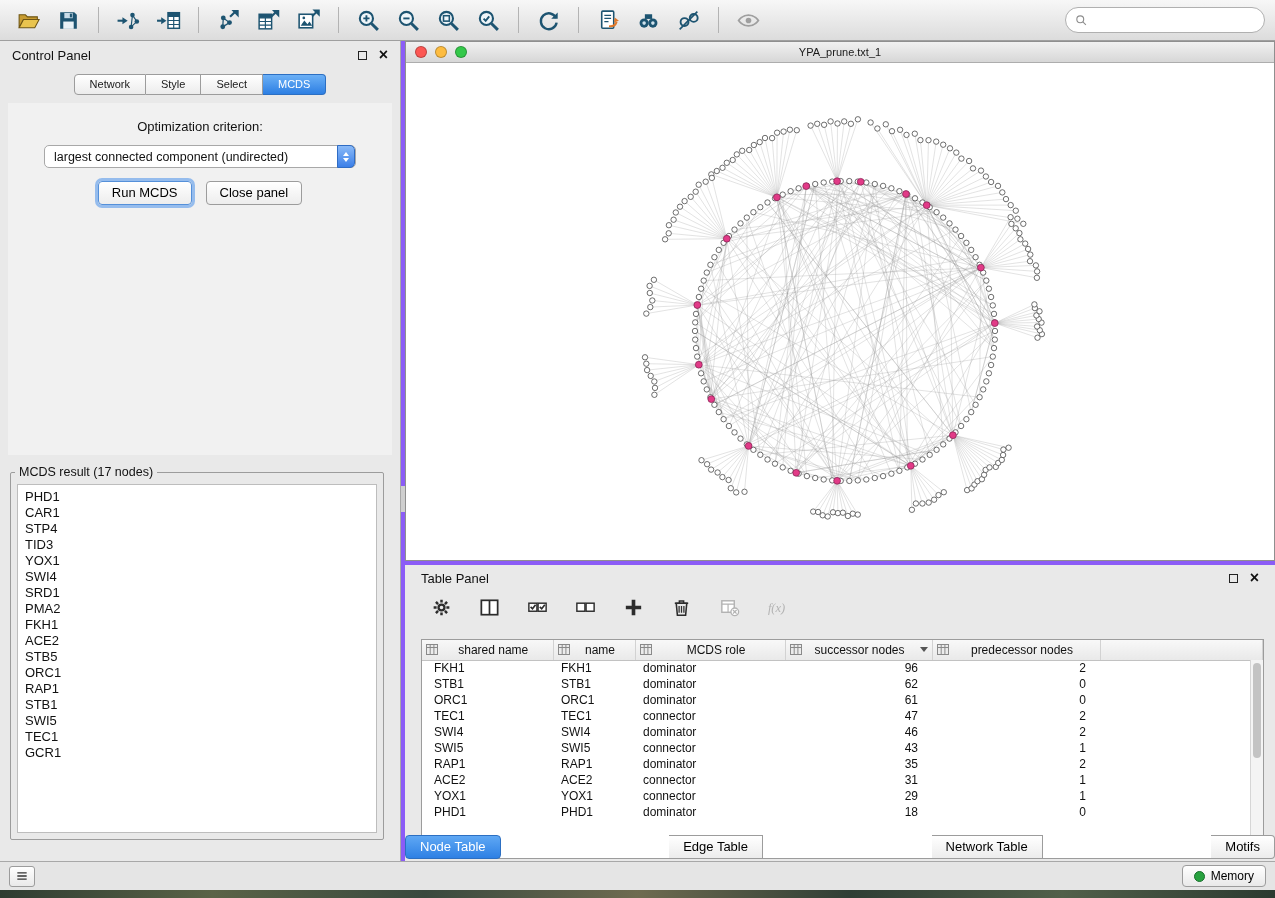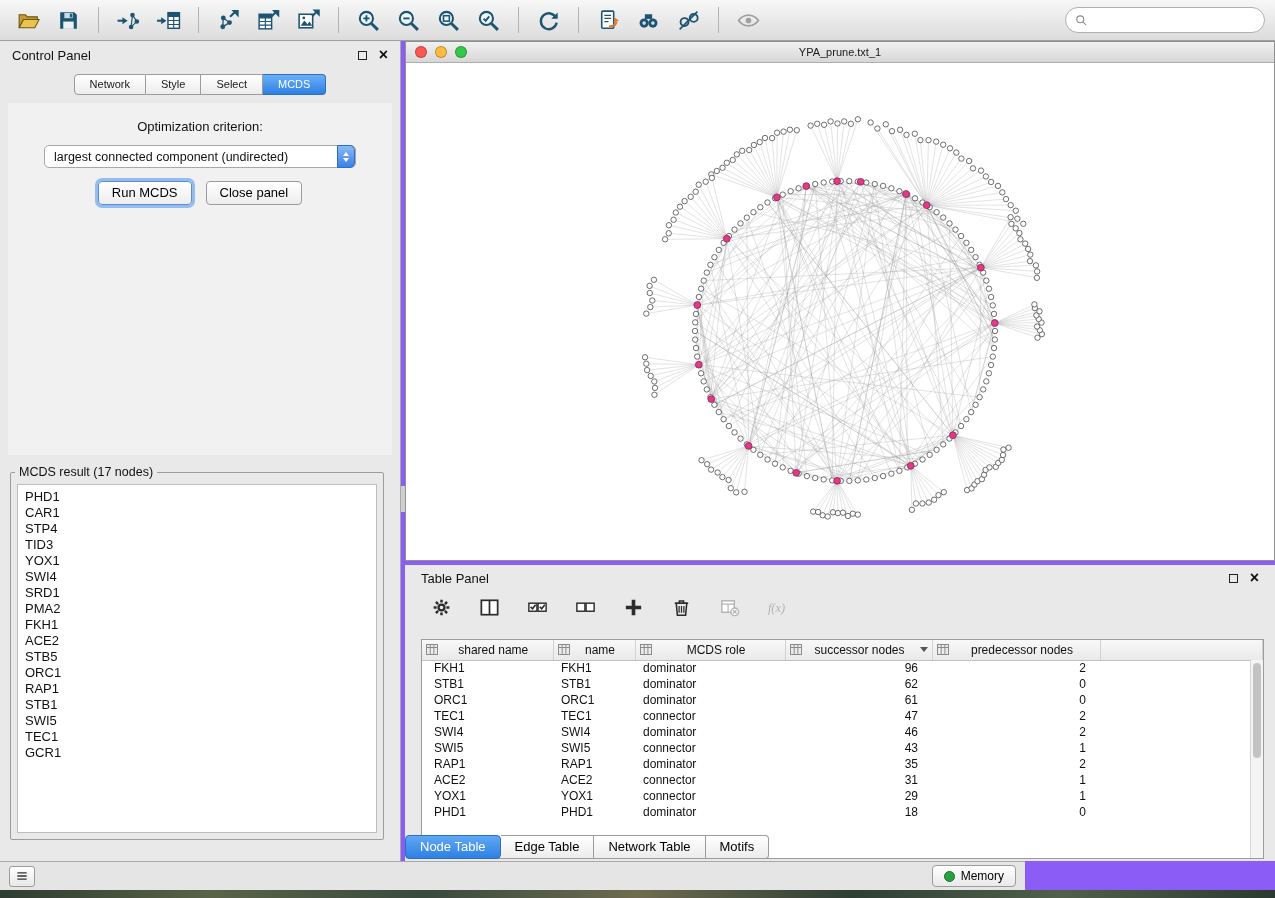--- a/index.html
+++ b/index.html
@@ -83,29 +83,29 @@
   .th-inner { display:flex; align-items:center; }
   .th-inner .lbl { flex:1; text-align:center; }
   .col-ic { display:flex; flex:none; }
   .sort-arr { width:0; height:0; border-left:4px solid transparent; border-right:4px solid transparent;
     border-top:5px solid #555; margin-left:2px; flex:none; }
   td { font-size:12px; height:16px; padding:0; white-space:nowrap; overflow:hidden; }
   td.c0 { padding-left:12px; } td.c1 { padding-left:8px; } td.c2 { padding-left:8px; }
   td.num { text-align:right; padding-right:14px; }
   .tscroll { position:absolute; right:0; top:20px; bottom:0; width:13px; background:#f4f4f4; border-left:1px solid #d6d6d6; }
   .tscroll .thumb { position:absolute; left:2px; right:2px; top:3px; height:95px; background:#c3c3c3; border-radius:5px; cursor:pointer; }
-  .bottom-tabs { position:absolute; left:0; right:0; top:270px; display:flex; justify-content:flex-start; }
+  .bottom-tabs { position:absolute; left:0; right:0; top:270px; display:flex; justify-content:space-between; }
   .btab { font-size:13px; padding:3px 14px 4px; background:linear-gradient(#ffffff,#ececec);
     border:1px solid #9c9c9c; border-left:none; cursor:pointer; font-family:"Liberation Sans",sans-serif; }
   .btab:first-child { border-left:1px solid #9c9c9c; border-radius:4px 0 0 4px; }
   .btab:last-child { border-radius:0 4px 4px 0; }
   .btab.active { background:linear-gradient(#5fa8f4,#2e80e4); color:#fff; border-color:#2c6fc2; border-radius:4px; }
 
   
-  .statusbar { position:absolute; left:0; top:861px; width:1025px; height:29px; background:#e5e5e5;
+  .statusbar { position:absolute; left:0; top:861px; width:1275px; height:29px; background:#e5e5e5;
     border-top:1px solid #a8a8a8; display:flex; align-items:center; padding:0 9px; }
   .menu-btn { width:26px; height:21px; border:1px solid #9c9c9c; border-radius:3px;
     background:linear-gradient(#fff,#e9e9e9); color:#333; display:flex; align-items:center; justify-content:center; cursor:pointer; }
   .menu-btn svg { width:16px; height:16px; }
   .memory-btn { margin-left:auto; height:22px; border:1px solid #9c9c9c; border-radius:4px;
     background:linear-gradient(#fff,#e9e9e9); display:flex; align-items:center; gap:6px; padding:0 11px;
     font-size:12px; cursor:pointer; font-family:"Liberation Sans",sans-serif; }
   .mem-dot { width:11px; height:11px; border-radius:50%; background:#28a23f; border:1px solid #176f2b; }
   .desktop-strip { position:absolute; left:0; top:890px; width:1275px; height:8px;
     background:linear-gradient(90deg,#2e3c31,#5a6347,#39493e,#6e6b50,#2f3e35,#51604a,#2b3a30); }

